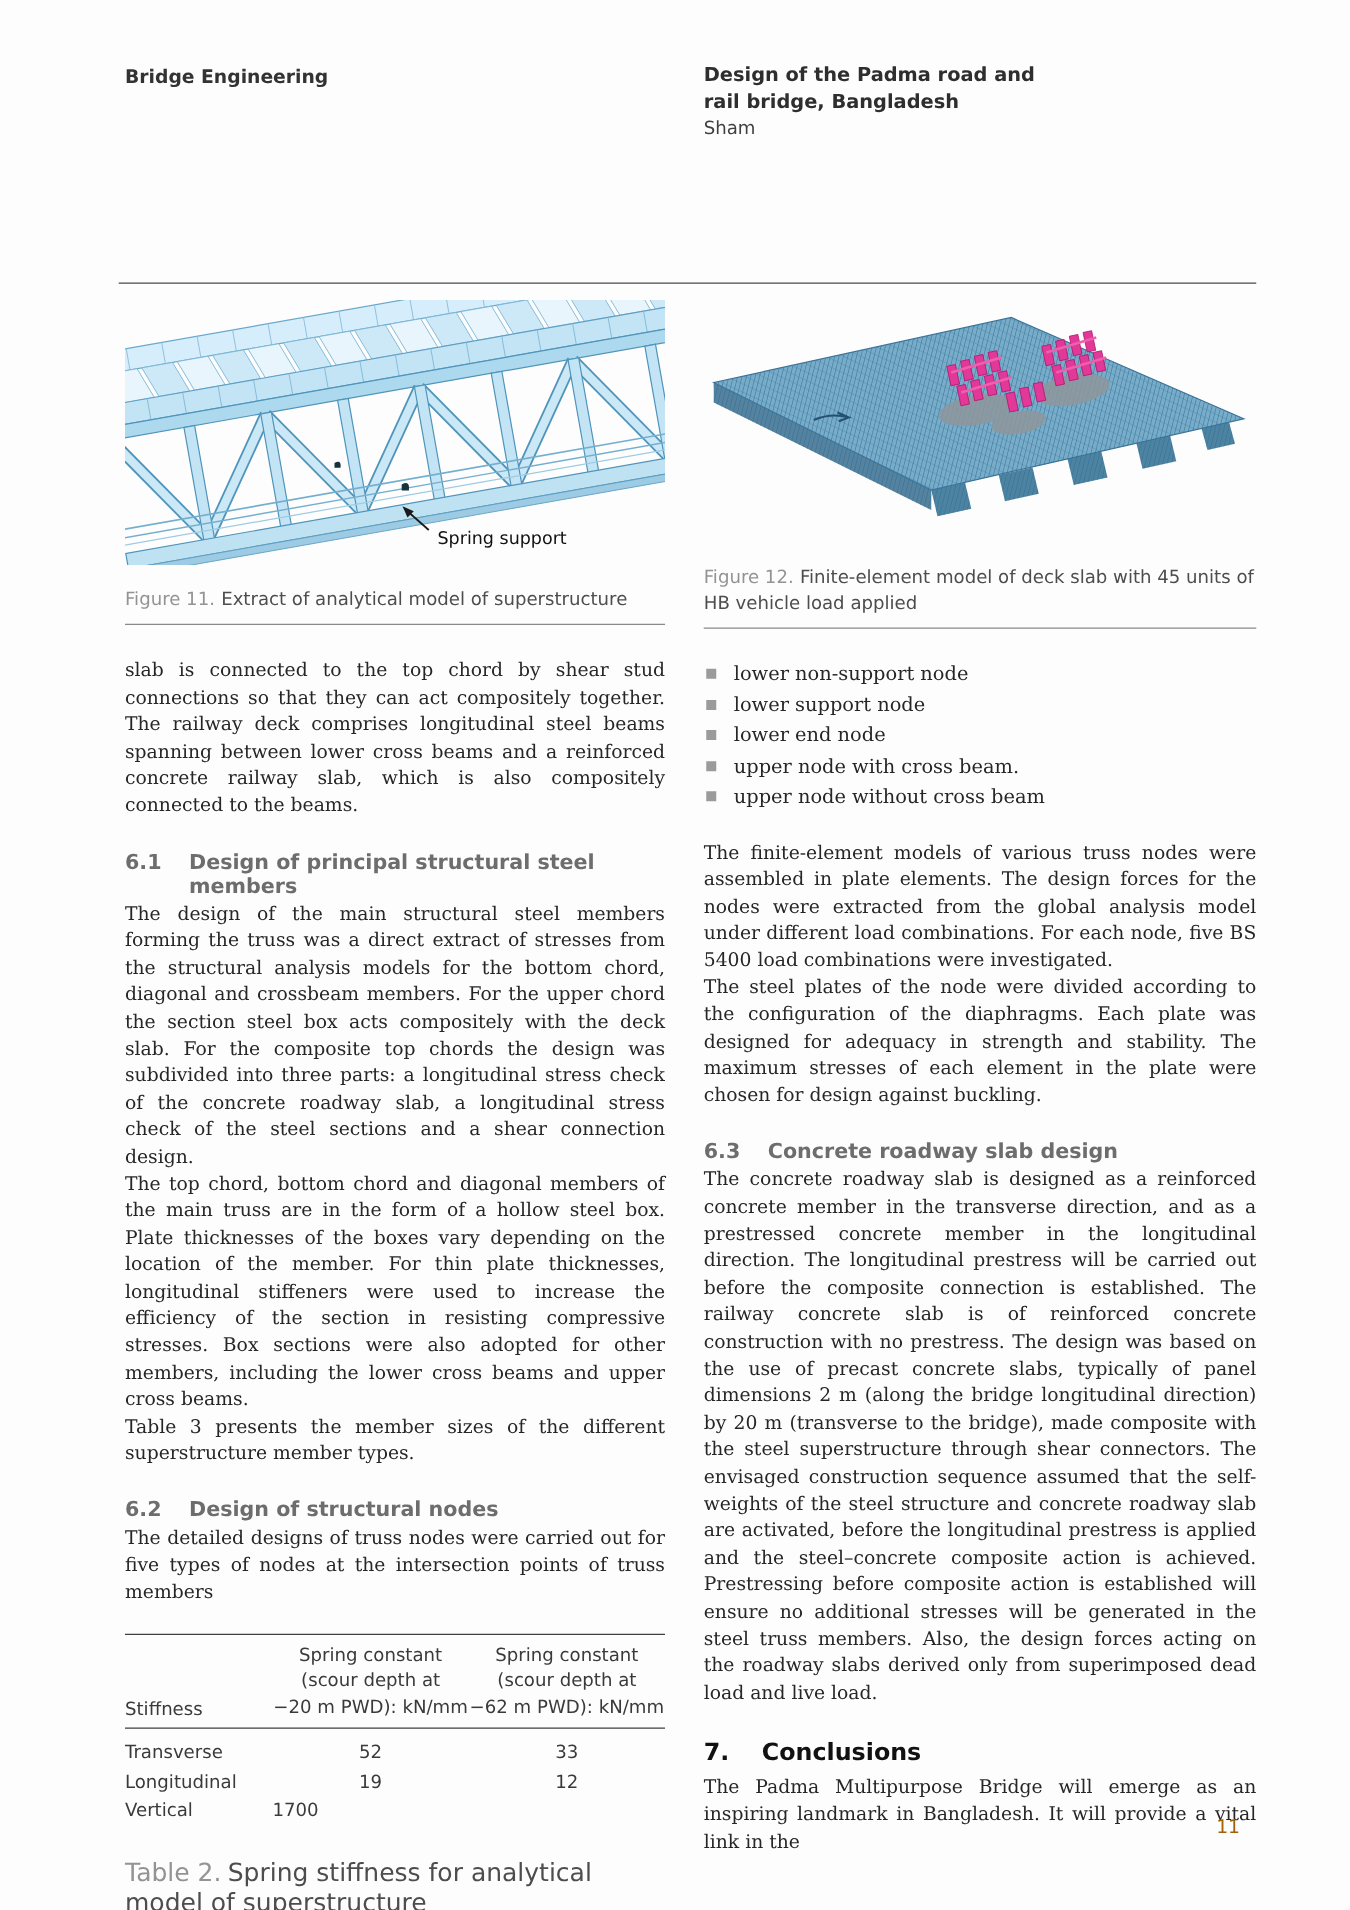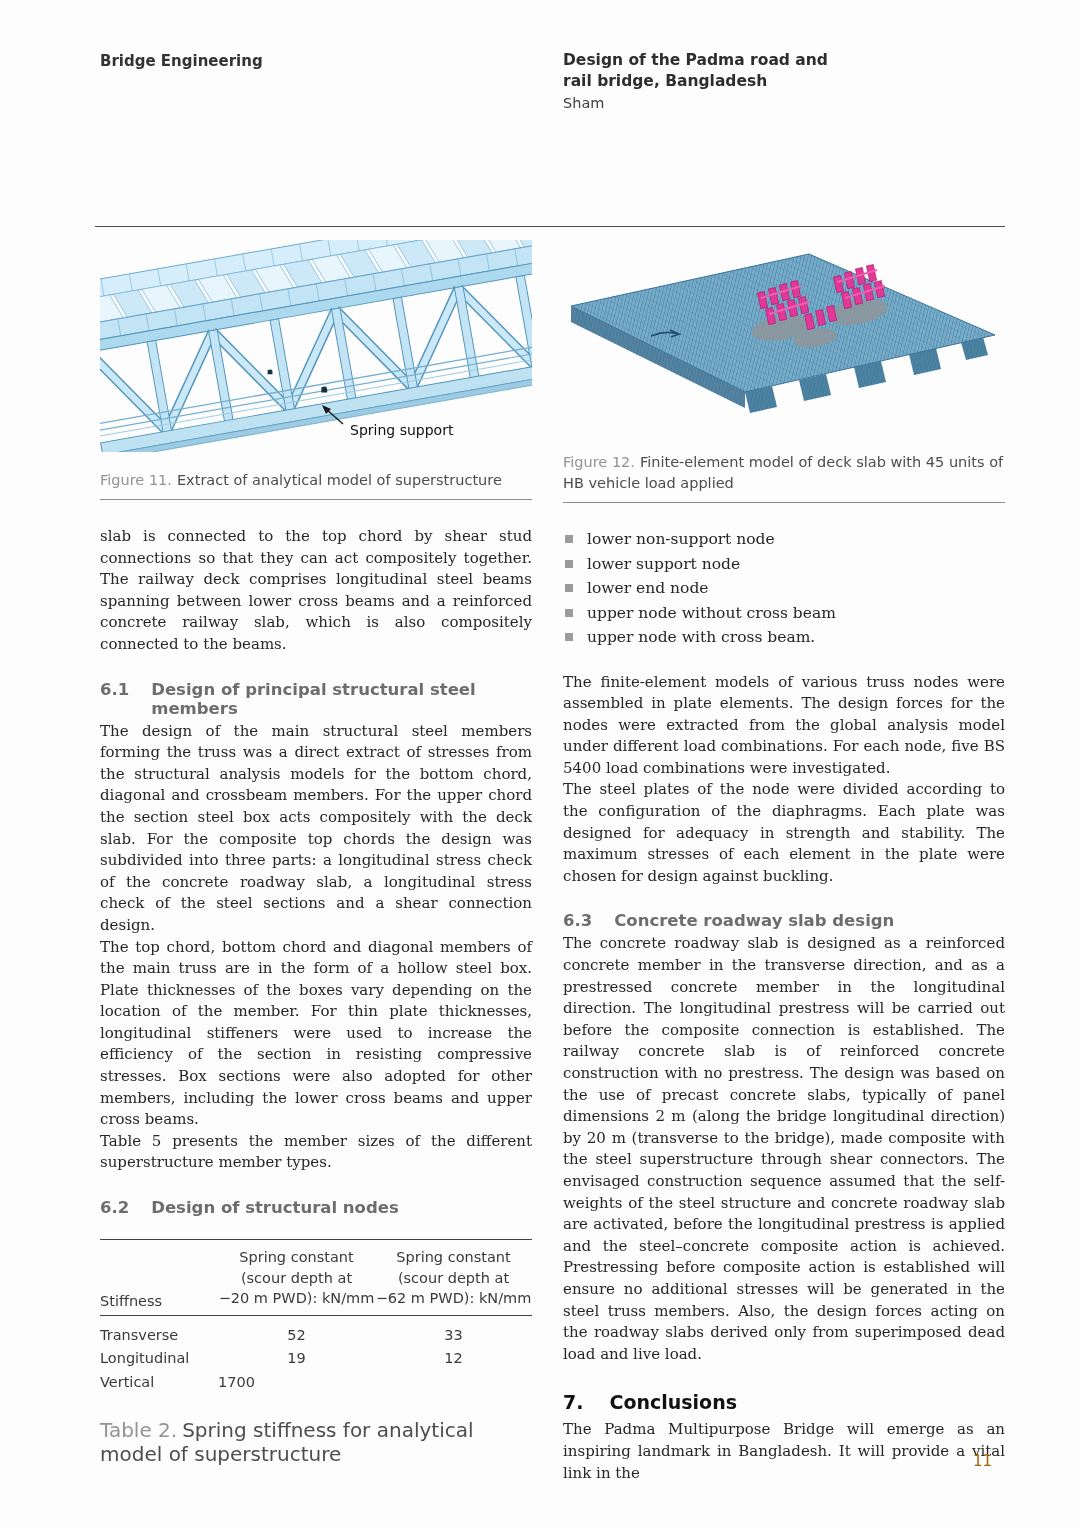--- a/index.html
+++ b/index.html
@@ -185,26 +185,27 @@
     <hr class="caprule">
 
     <p class="body" style="margin-top:26px">slab is connected to the top chord by shear stud connections so that they can act compositely together. The railway deck comprises longitudinal steel beams spanning between lower cross beams and a reinforced concrete railway slab, which is also compositely connected to the beams.</p>
 
     <h2 class="sec">
       <span>6.1</span>
       <span>Design of principal structural steel members</span>
     </h2>
     <p class="body">The design of the main structural steel members forming the truss was a direct extract of stresses from the structural analysis models for the bottom chord, diagonal and crossbeam members. For the upper chord the section steel box acts compositely with the deck slab. For the composite top chords the design was subdivided into three parts: a longitudinal stress check of the concrete roadway slab, a longitudinal stress check of the steel sections and a shear connection design.</p>
     <p class="body sp">The top chord, bottom chord and diagonal members of the main truss are in the form of a hollow steel box. Plate thicknesses of the boxes vary depending on the location of the member. For thin plate thicknesses, longitudinal stiffeners were used to increase the efficiency of the section in resisting compressive stresses. Box sections were also adopted for other members, including the lower cross beams and upper cross beams.</p>
-    <p class="body sp">Table 5 presents the member sizes of the different superstructure member types.</p>
+    <p class="body sp">Table 3 presents the member sizes of the different superstructure member types.</p>
 
     <h2 class="sec">
       <span>6.2</span>
       <span>Design of structural nodes</span>
     </h2>
+    <p class="body">The detailed designs of truss nodes were carried out for five types of nodes at the intersection points of truss members</p>
 
     
     <div class="t2">
       <hr class="rule-d">
       <div class="t2-grid t2-head">
         <div class="c1">Stiffness</div>
         <div class="hc">
           <div>Spring constant</div>
           <div>(scour depth at</div>
           <div>−20 m PWD): kN/mm</div>
@@ -305,22 +306,22 @@
 
     <div class="figcap" style="margin-top:16px">
       <span class="lab">Figure 12.</span><span>Finite-element model of deck slab with 45 units of HB vehicle load applied</span>
     </div>
     <hr class="caprule">
 
     <ul class="sq">
       <li><span>lower non-support node</span></li>
       <li><span>lower support node</span></li>
       <li><span>lower end node</span></li>
+      <li><span>upper node with cross beam.</span></li>
       <li><span>upper node without cross beam</span></li>
-      <li><span>upper node with cross beam.</span></li>
     </ul>
 
     <p class="body" style="margin-top:22px">The finite-element models of various truss nodes were assembled in plate elements. The design forces for the nodes were extracted from the global analysis model under different load combinations. For each node, five BS 5400 load combinations were investigated.</p>
     <p class="body sp">The steel plates of the node were divided according to the configuration of the diaphragms. Each plate was designed for adequacy in strength and stability. The maximum stresses of each element in the plate were chosen for design against buckling.</p>
 
     <h2 class="sec">
       <span>6.3</span>
       <span>Concrete roadway slab design</span>
     </h2>
     <p class="body">The concrete roadway slab is designed as a reinforced concrete member in the transverse direction, and as a prestressed concrete member in the longitudinal direction. The longitudinal prestress will be carried out before the composite connection is established. The railway concrete slab is of reinforced concrete construction with no prestress. The design was based on the use of precast concrete slabs, typically of panel dimensions 2 m (along the bridge longitudinal direction) by 20 m (transverse to the bridge), made composite with the steel superstructure through shear connectors. The envisaged construction sequence assumed that the self-weights of the steel structure and concrete roadway slab are activated, before the longitudinal prestress is applied and the steel–concrete composite action is achieved. Prestressing before composite action is established will ensure no additional stresses will be generated in the steel truss members. Also, the design forces acting on the roadway slabs derived only from superimposed dead load and live load.</p>

